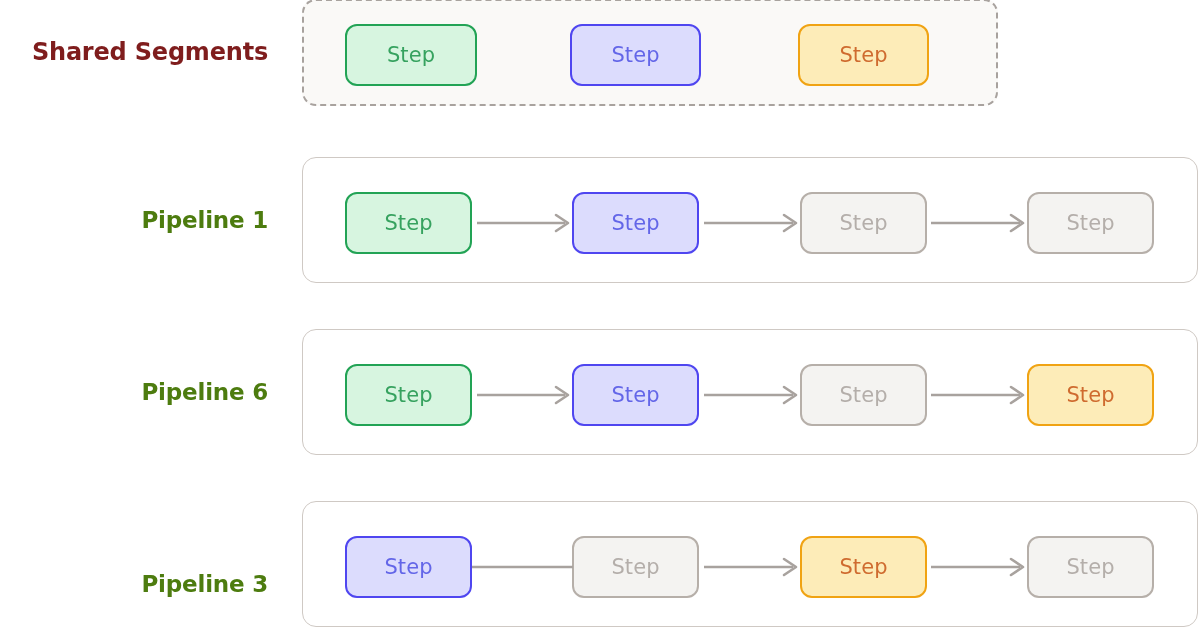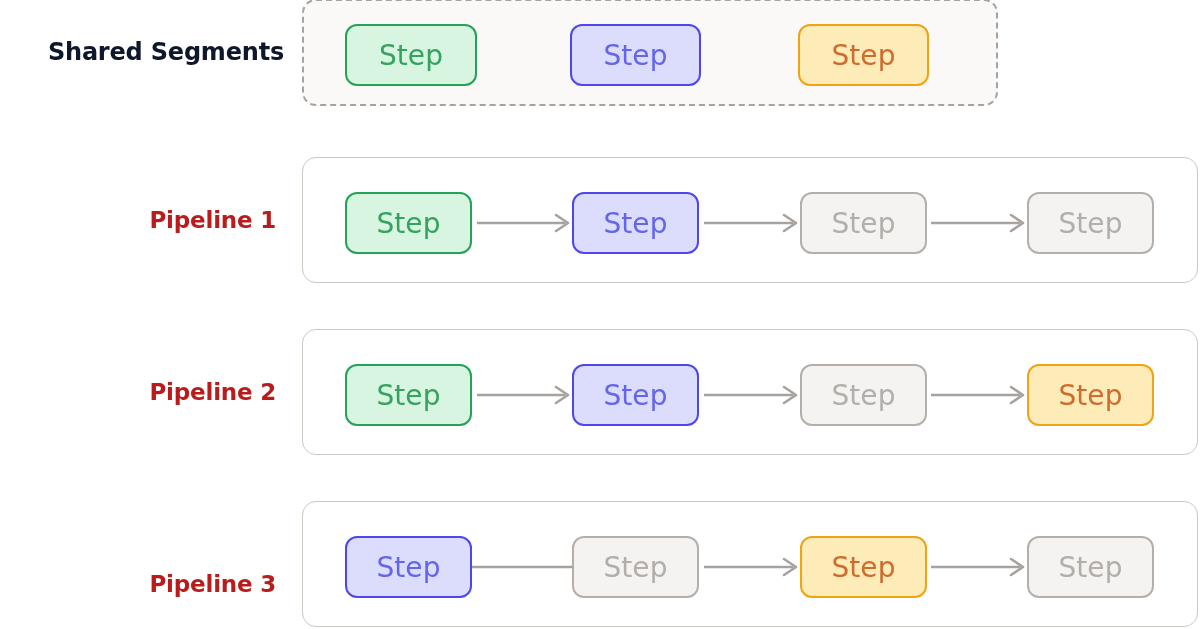--- a/index.html
+++ b/index.html
@@ -21,31 +21,31 @@
 
   
   .row-label {
     position: absolute;
     text-align: right;
     font-weight: bold;
     letter-spacing: -0.2px;
     white-space: nowrap;
   }
   .row-label.shared {
-    left: 16px;
+    left: 0;
     width: 268px;
     top: 38px;
     font-size: 24px;
-    color: #0f172a;
+    color: #7f1d1d;
   }
   .row-label.pipeline {
-    left: 8px;
+    left: 0;
     width: 268px;
     font-size: 23px;
-    color: #b91c1c;
+    color: #4d7c0f;
   }
   .row-label.p1 { top: 207px; }
   .row-label.p2 { top: 379px; }
   .row-label.p3 { top: 551px; margin-top: 20px; }
 
   
   .shared-box {
     position: absolute;
     left: 302px;
     top: -1px;
@@ -73,21 +73,21 @@
   .step {
     position: absolute;
     width: 127px;
     height: 62px;
     border-radius: 12px;
     border-width: 2.4px;
     border-style: solid;
     display: flex;
     align-items: center;
     justify-content: center;
-    font-size: 28px;
+    font-size: 21px;
     letter-spacing: 0.1px;
   }
 
   .step.green  { background:#d7f5e0; border-color:#22a355; color:#36a25f; }
   .step.blue   { background:#dcdcfd; border-color:#4f46f0; color:#6366e8; }
   .step.orange { background:#fdecb8; border-color:#f0a313; color:#cf6b2f; }
   .step.grey   { background:#f4f3f1; border-color:#b6afa9; color:#b4aeaa; }
 
   
   .shared-step { top: 24px; }
@@ -159,21 +159,21 @@
       <polyline points="80,4 92,12 80,20" fill="none" stroke="#a8a29e" stroke-width="2.6" stroke-linecap="round" stroke-linejoin="round"></polyline>
     </svg>
   </div>
   <div class="connector conn-p1 conn-c">
     <svg width="100%" height="24" viewBox="0 0 97 24" preserveAspectRatio="none">
       <line x1="0" y1="12" x2="89" y2="12" stroke="#a8a29e" stroke-width="2.6"></line>
       <polyline points="80,4 92,12 80,20" fill="none" stroke="#a8a29e" stroke-width="2.6" stroke-linecap="round" stroke-linejoin="round"></polyline>
     </svg>
   </div>
 
-  <div class="row-label pipeline p2">Pipeline 2</div>
+  <div class="row-label pipeline p2">Pipeline 6</div>
 
   <div class="pipeline-box p2"></div>
 
   <div class="step green p2-step col-0">Step</div>
   <div class="step blue p2-step col-1">Step</div>
   <div class="step grey p2-step col-2">Step</div>
   <div class="step orange p2-step col-3">Step</div>
 
   <div class="connector conn-p2 conn-a">
     <svg width="100%" height="24" viewBox="0 0 96 24" preserveAspectRatio="none">

